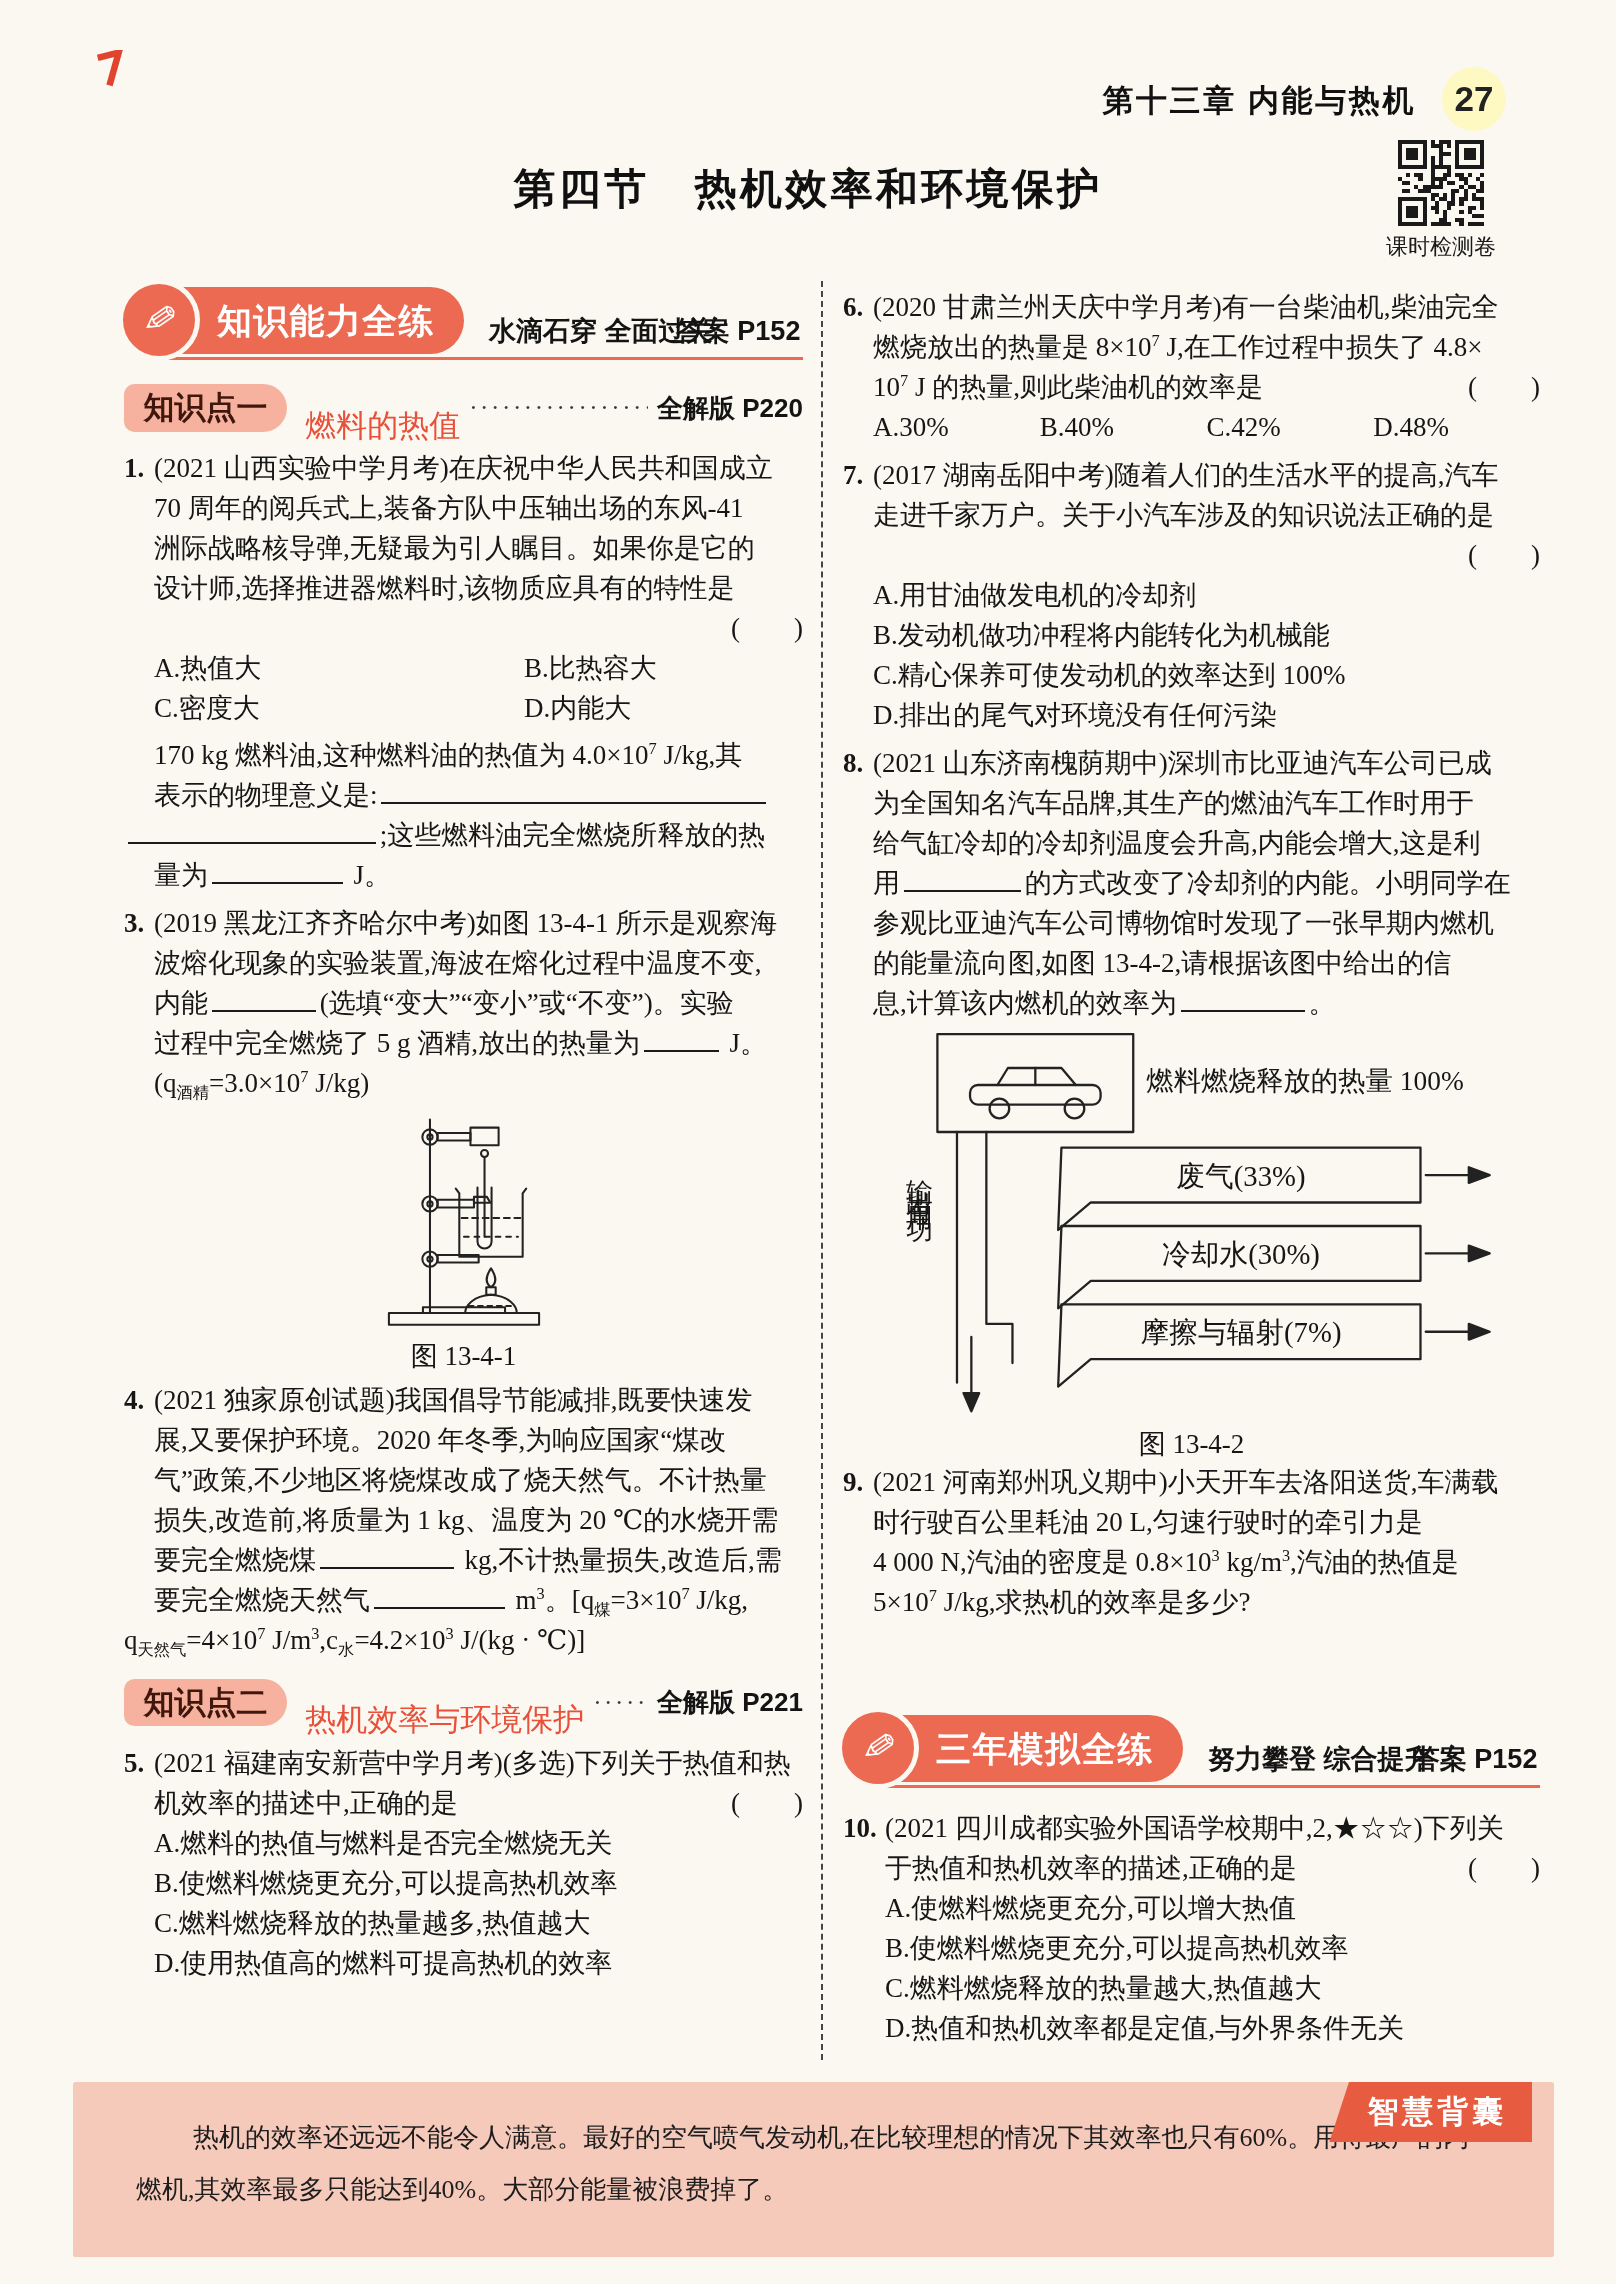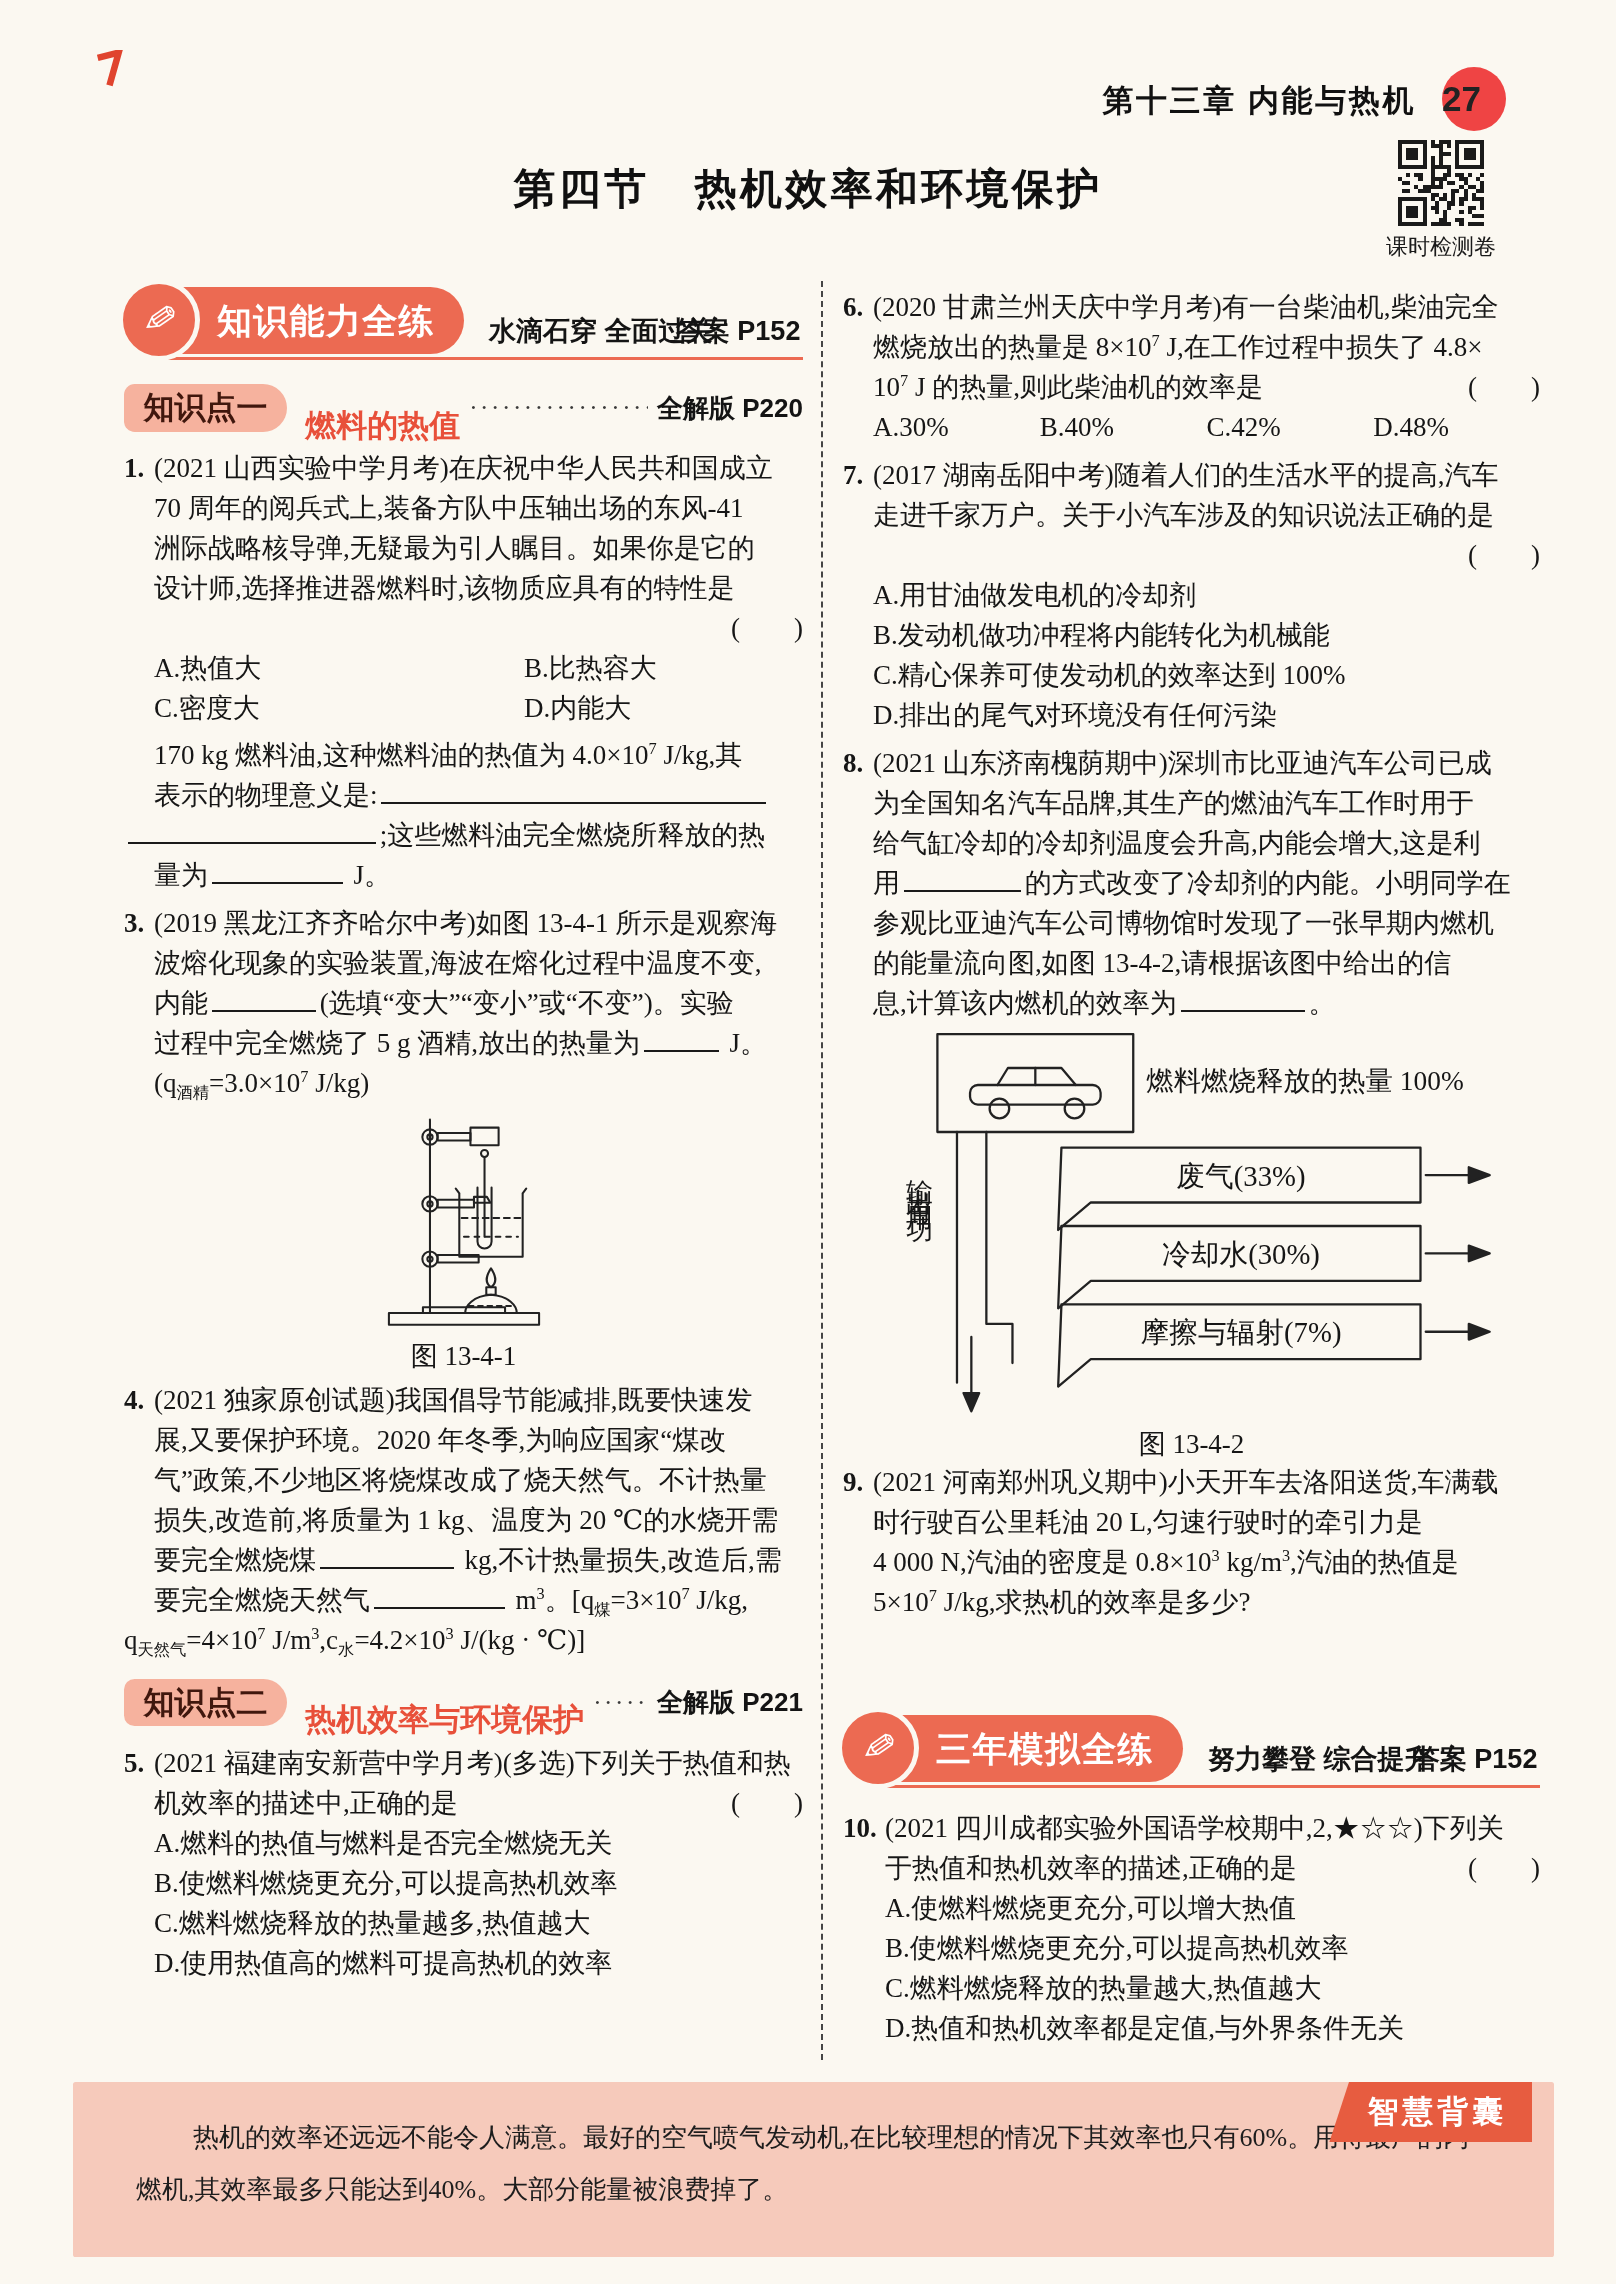--- a/index.html
+++ b/index.html
@@ -4,22 +4,22 @@
 <style>
   html,body{margin:0;padding:0;}
   body{width:1616px;height:2284px;background:#e9e6df;font-family:"Liberation Serif","DejaVu Serif",serif;}
   #page{position:relative;width:1616px;height:2284px;background:#fbf8f1;overflow:hidden;}
 
   
   .corner-mark{position:absolute;left:95px;top:50px;}
   .chapter{position:absolute;top:80px;right:200px;font-family:"Liberation Sans","DejaVu Sans",sans-serif;
            font-size:31px;font-weight:700;color:#111;letter-spacing:2.6px;}
   .pagenum{position:absolute;top:67px;right:110px;width:64px;height:64px;border-radius:50%;
-           background:#ef4444;color:#222;font-family:"Liberation Sans","DejaVu Sans",sans-serif;
-           font-size:35px;font-weight:700;text-align:left;line-height:64px;}
+           background:#fef9c3;color:#222;font-family:"Liberation Sans","DejaVu Sans",sans-serif;
+           font-size:35px;font-weight:700;text-align:center;line-height:64px;}
   .title{position:absolute;top:161px;left:0;width:100%;margin:0;text-align:center;
          font-family:"Liberation Sans","DejaVu Sans",sans-serif;font-size:42px;font-weight:700;
          color:#101010;letter-spacing:3.3px;}
   .qr{position:absolute;left:1398px;top:140px;width:86px;height:86px;}
   .qr-cap{position:absolute;left:1369px;top:232px;width:144px;text-align:center;font-size:22px;color:#1a1a1a;}
 
   
   .divider{position:absolute;left:821px;top:281px;height:1779px;border-left:2.6px dashed #454545;}
   .col{position:absolute;top:287px;}
   .col-left{left:124px;width:679px;}
@@ -35,21 +35,21 @@
           background:#ec6a52;border:5.2px solid #fbf8f1;box-sizing:border-box;color:#fff;
           text-align:center;line-height:69px;font-size:40px;}
   .pencil::before{content:"\270E";display:inline-block;transform:rotate(100deg);}
   .sec-motto{position:absolute;left:365px;bottom:14.4px;font-size:27px;color:#141414;font-family:"Liberation Sans","DejaVu Sans",sans-serif;font-weight:700;}
   .sec-ref{position:absolute;right:2.6px;bottom:14.4px;font-size:27px;color:#141414;font-family:"Liberation Sans","DejaVu Sans",sans-serif;font-weight:700;}
 
   
   .kp{display:flex;align-items:center;height:56px;margin:14.4px 0 11.7px;}
   .kp-badge{background:#f6b29e;color:#40170d;border-radius:13px 29px 29px 13px;padding:2.6px 19.6px;
             font-family:"Liberation Sans","DejaVu Sans",sans-serif;font-size:31px;font-weight:700;white-space:nowrap;}
-  .kp-title{color:#e8503a;font-family:"Liberation Sans","DejaVu Sans",sans-serif;font-size:31px;font-weight:700;
+  .kp-title{color:#e8503a;font-family:"Liberation Sans","DejaVu Sans",sans-serif;font-size:31px;font-weight:400;
             margin-left:18px;white-space:nowrap;margin-top:35px;}
   .kp-dots{flex:1;overflow:hidden;white-space:nowrap;color:#3a3a3a;font-size:25px;letter-spacing:2.6px;margin:0 9px;}
   .kp-ref{font-size:26px;color:#141414;font-family:"Liberation Sans","DejaVu Sans",sans-serif;font-weight:700;white-space:nowrap;}
 
   
   .question{margin-bottom:7.8px;}
   .qline{min-height:40px;line-height:40px;font-size:27px;color:#161616;white-space:nowrap;}
   .qnum{display:inline-block;font-weight:700;}
   .blank{display:inline-block;height:6.5px;border-bottom:2px solid #1a1a1a;margin:0 3.9px;}
   .qline sup{font-size:16.3px;line-height:1;}

